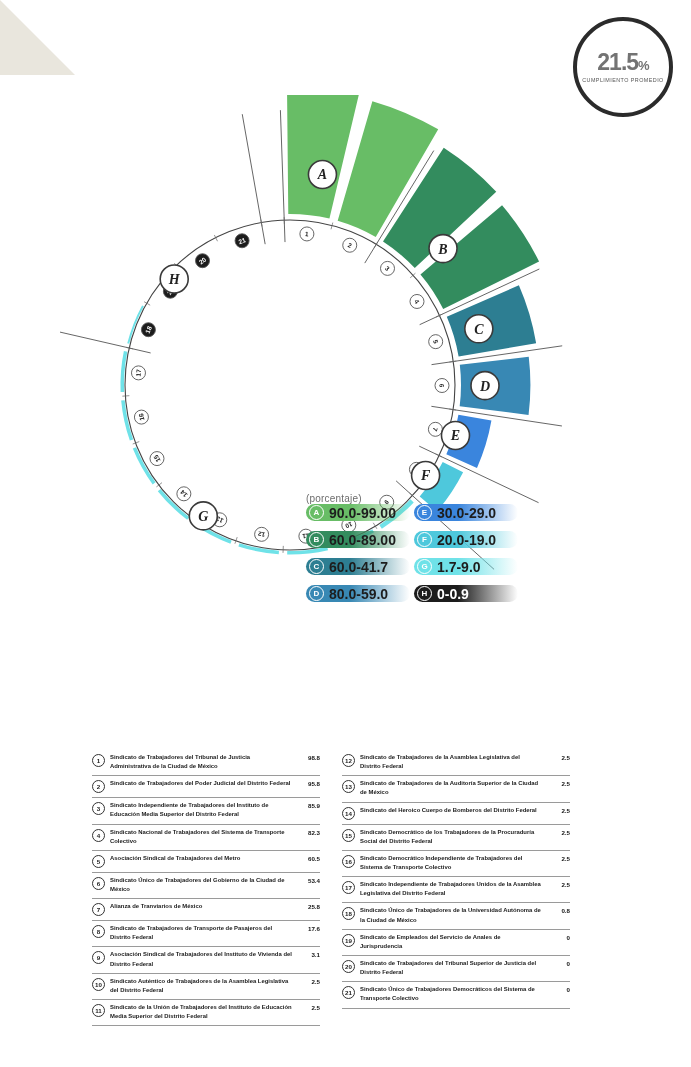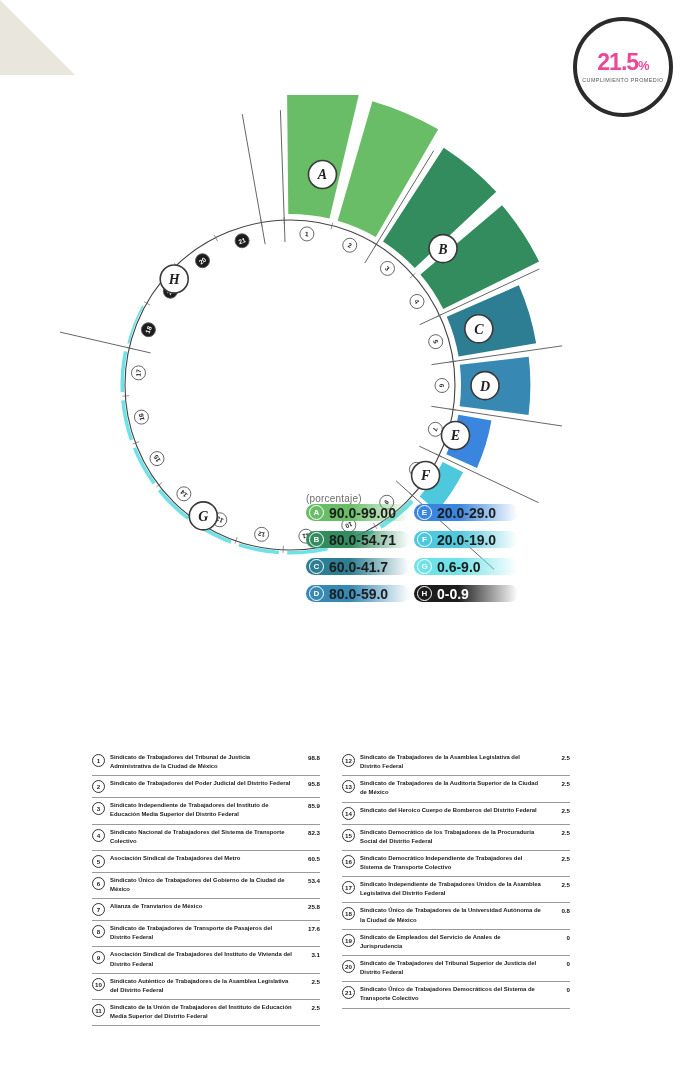--- a/index.html
+++ b/index.html
@@ -12,21 +12,21 @@
     position:absolute;left:0;top:0;width:75px;height:75px;
     background:linear-gradient(to bottom left,#ffffff 0%,#ffffff 49.6%,#e9e6dd 50.4%,#e9e6dd 100%);
   }
   
   #gauge{
     position:absolute;left:573px;top:17px;width:92px;height:92px;
     border:4px solid #2b2b2b;border-radius:50%;
     display:flex;flex-direction:column;align-items:center;justify-content:center;
     background:#fff;
   }
-  #gauge .val{font-size:23px;font-weight:bold;color:#ec4899;letter-spacing:-1px;line-height:1;}
+  #gauge .val{font-size:23px;font-weight:bold;color:#737373;letter-spacing:-1px;line-height:1;}
   #gauge .val .pct{font-size:13px;}
   #gauge .cap{font-size:5.4px;color:#555;letter-spacing:.45px;margin-top:3px;white-space:nowrap;}
   
   #chart-wrap{position:absolute;left:60px;top:95px;width:580px;height:580px;}
   #chart-svg{position:absolute;left:0;top:0;}
   #legend{
     position:absolute;left:246px;top:398px;width:212px;
   }
   #legend .ltitle{
     font-size:10px;color:#6d6d6d;margin-bottom:0;letter-spacing:.2px;
@@ -186,37 +186,37 @@
 
   <div id="legend">
     <div class="ltitle">(porcentaje)</div>
     <div class="lgrid" id="legend-grid">
         <div class="lrow" style="background: linear-gradient(to right, rgb(104, 189, 102) 0%, rgb(104, 189, 102) 42%, rgba(255, 255, 255, 0) 100%);">
           <div class="lbadge" style="background: rgb(104, 189, 102);">A</div>
           <div class="ltext">90.0-99.00</div>
         </div>
         <div class="lrow" style="background: linear-gradient(to right, rgb(58, 133, 221) 0%, rgb(58, 133, 221) 42%, rgba(255, 255, 255, 0) 100%);">
           <div class="lbadge" style="background: rgb(58, 133, 221);">E</div>
-          <div class="ltext">20.0-29.0</div>
+          <div class="ltext">30.0-29.0</div>
         </div>
         <div class="lrow" style="background: linear-gradient(to right, rgb(51, 140, 94) 0%, rgb(51, 140, 94) 42%, rgba(255, 255, 255, 0) 100%);">
           <div class="lbadge" style="background: rgb(51, 140, 94);">B</div>
-          <div class="ltext">80.0-54.71</div>
+          <div class="ltext">60.0-89.00</div>
         </div>
         <div class="lrow" style="background: linear-gradient(to right, rgb(78, 200, 220) 0%, rgb(78, 200, 220) 42%, rgba(255, 255, 255, 0) 100%);">
           <div class="lbadge" style="background: rgb(78, 200, 220);">F</div>
           <div class="ltext">20.0-19.0</div>
         </div>
         <div class="lrow" style="background: linear-gradient(to right, rgb(45, 126, 146) 0%, rgb(45, 126, 146) 42%, rgba(255, 255, 255, 0) 100%);">
           <div class="lbadge" style="background: rgb(45, 126, 146);">C</div>
           <div class="ltext">60.0-41.7</div>
         </div>
         <div class="lrow" style="background: linear-gradient(to right, rgb(111, 226, 232) 0%, rgb(111, 226, 232) 42%, rgba(255, 255, 255, 0) 100%);">
           <div class="lbadge" style="background: rgb(111, 226, 232);">G</div>
-          <div class="ltext">0.6-9.0</div>
+          <div class="ltext">1.7-9.0</div>
         </div>
         <div class="lrow" style="background: linear-gradient(to right, rgb(56, 136, 180) 0%, rgb(56, 136, 180) 42%, rgba(255, 255, 255, 0) 100%);">
           <div class="lbadge" style="background: rgb(56, 136, 180);">D</div>
           <div class="ltext">80.0-59.0</div>
         </div>
         <div class="lrow dark" style="background: linear-gradient(to right, rgb(28, 28, 28) 0%, rgb(28, 28, 28) 42%, rgba(255, 255, 255, 0) 100%);">
           <div class="lbadge" style="background: rgb(28, 28, 28);">H</div>
           <div class="ltext">0-0.9</div>
         </div>
       </div>

